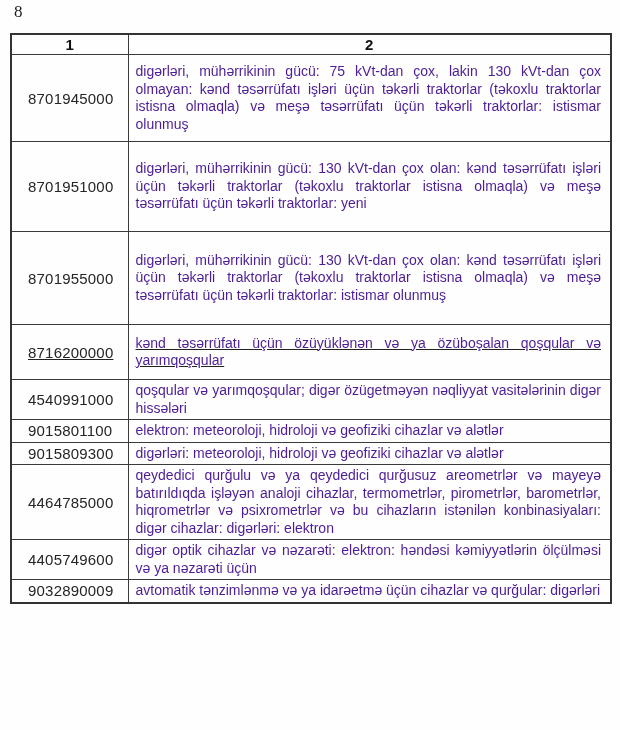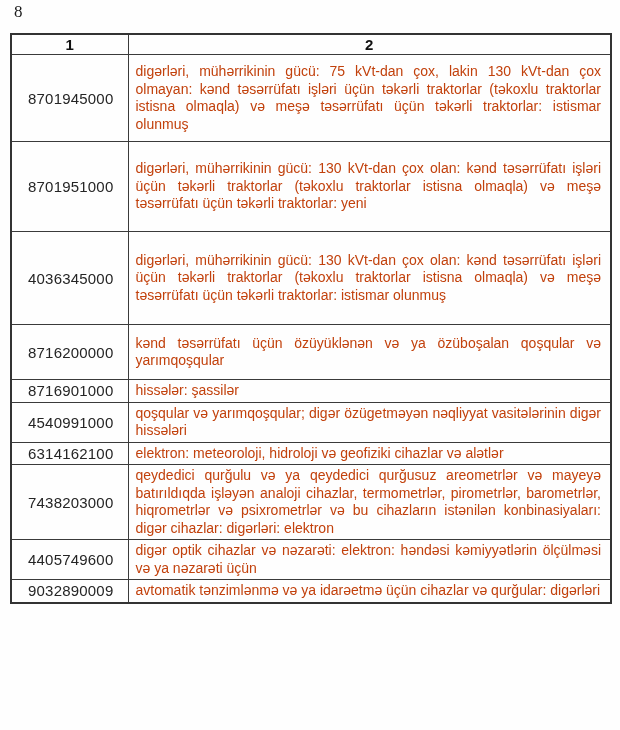--- a/index.html
+++ b/index.html
@@ -59,27 +59,27 @@
     font-size: 15px;
     letter-spacing: 0.2px;
     padding: 1px 16px;
     color: #252525;
   }
   td.cell-desc {
     font-size: 14px;
     line-height: 17.5px;
     text-align: justify;
     padding: 2px 9px 2px 7px;
-    color: #c2410c;
+    color: #4c1d95;
   }
   
   tbody tr:nth-child(1)  { height: 87px; }
   tbody tr:nth-child(2)  { height: 90px; }
   tbody tr:nth-child(3)  { height: 93px; }
-  tbody tr:nth-child(4)  { height: 55px; }
+  tbody tr:nth-child(4)  { height: 55px; text-decoration: underline; }
   tbody tr:nth-child(5)  { height: 21px; }
   tbody tr:nth-child(6)  { height: 21px; }
   tbody tr:nth-child(7)  { height: 21px; }
   tbody tr:nth-child(8)  { height: 42px; }
   tbody tr:nth-child(9)  { height: 20px; }
   tbody tr:nth-child(10) { height: 20px; }
   tbody tr:nth-child(11) { height: 102px; }
   tbody tr:nth-child(12) { height: 41px; }
   tbody tr:nth-child(13) { height: 36px; }
 </style>
@@ -99,41 +99,41 @@
     <tbody>
         <tr>
           <td class="cell-code">8701945000</td>
           <td class="cell-desc">digərləri, mühərrikinin gücü: 75 kVt-dan çox, lakin 130 kVt-dan çox olmayan: kənd təsərrüfatı işləri üçün təkərli traktorlar (təkoxlu traktorlar istisna olmaqla) və meşə təsərrüfatı üçün təkərli traktorlar: istismar olunmuş</td>
         </tr>
         <tr>
           <td class="cell-code">8701951000</td>
           <td class="cell-desc">digərləri, mühərrikinin gücü: 130 kVt-dan çox olan: kənd təsərrüfatı işləri üçün təkərli traktorlar (təkoxlu traktorlar istisna olmaqla) və meşə təsərrüfatı üçün təkərli traktorlar: yeni</td>
         </tr>
         <tr>
-          <td class="cell-code">4036345000</td>
+          <td class="cell-code">8701955000</td>
           <td class="cell-desc">digərləri, mühərrikinin gücü: 130 kVt-dan çox olan: kənd təsərrüfatı işləri üçün təkərli traktorlar (təkoxlu traktorlar istisna olmaqla) və meşə təsərrüfatı üçün təkərli traktorlar: istismar olunmuş</td>
         </tr>
         <tr>
           <td class="cell-code">8716200000</td>
           <td class="cell-desc">kənd təsərrüfatı üçün özüyüklənən və ya özüboşalan qoşqular və yarımqoşqular</td>
         </tr>
         <tr>
-          <td class="cell-code">8716901000</td>
-          <td class="cell-desc">hissələr: şassilər</td>
-        </tr>
-        <tr>
           <td class="cell-code">4540991000</td>
           <td class="cell-desc">qoşqular və yarımqoşqular; digər özügetməyən nəqliyyat vasitələrinin digər hissələri</td>
         </tr>
         <tr>
-          <td class="cell-code">6314162100</td>
+          <td class="cell-code">9015801100</td>
           <td class="cell-desc">elektron: meteoroloji, hidroloji və geofiziki cihazlar və alətlər</td>
         </tr>
         <tr>
-          <td class="cell-code">7438203000</td>
+          <td class="cell-code">9015809300</td>
+          <td class="cell-desc">digərləri: meteoroloji, hidroloji və geofiziki cihazlar və alətlər</td>
+        </tr>
+        <tr>
+          <td class="cell-code">4464785000</td>
           <td class="cell-desc">qeydedici qurğulu və ya qeydedici qurğusuz areometrlər və mayeyə batırıldıqda işləyən analoji cihazlar, termometrlər, pirometrlər, barometrlər, hiqrometrlər və psixrometrlər və bu cihazların istənilən konbinasiyaları: digər cihazlar: digərləri: elektron</td>
         </tr>
         <tr>
           <td class="cell-code">4405749600</td>
           <td class="cell-desc">digər optik cihazlar və nəzarəti: elektron: həndəsi kəmiyyətlərin ölçülməsi və ya nəzarəti üçün</td>
         </tr>
         <tr>
           <td class="cell-code">9032890009</td>
           <td class="cell-desc">avtomatik tənzimlənmə və ya idarəetmə üçün cihazlar və qurğular: digərləri</td>
         </tr>

